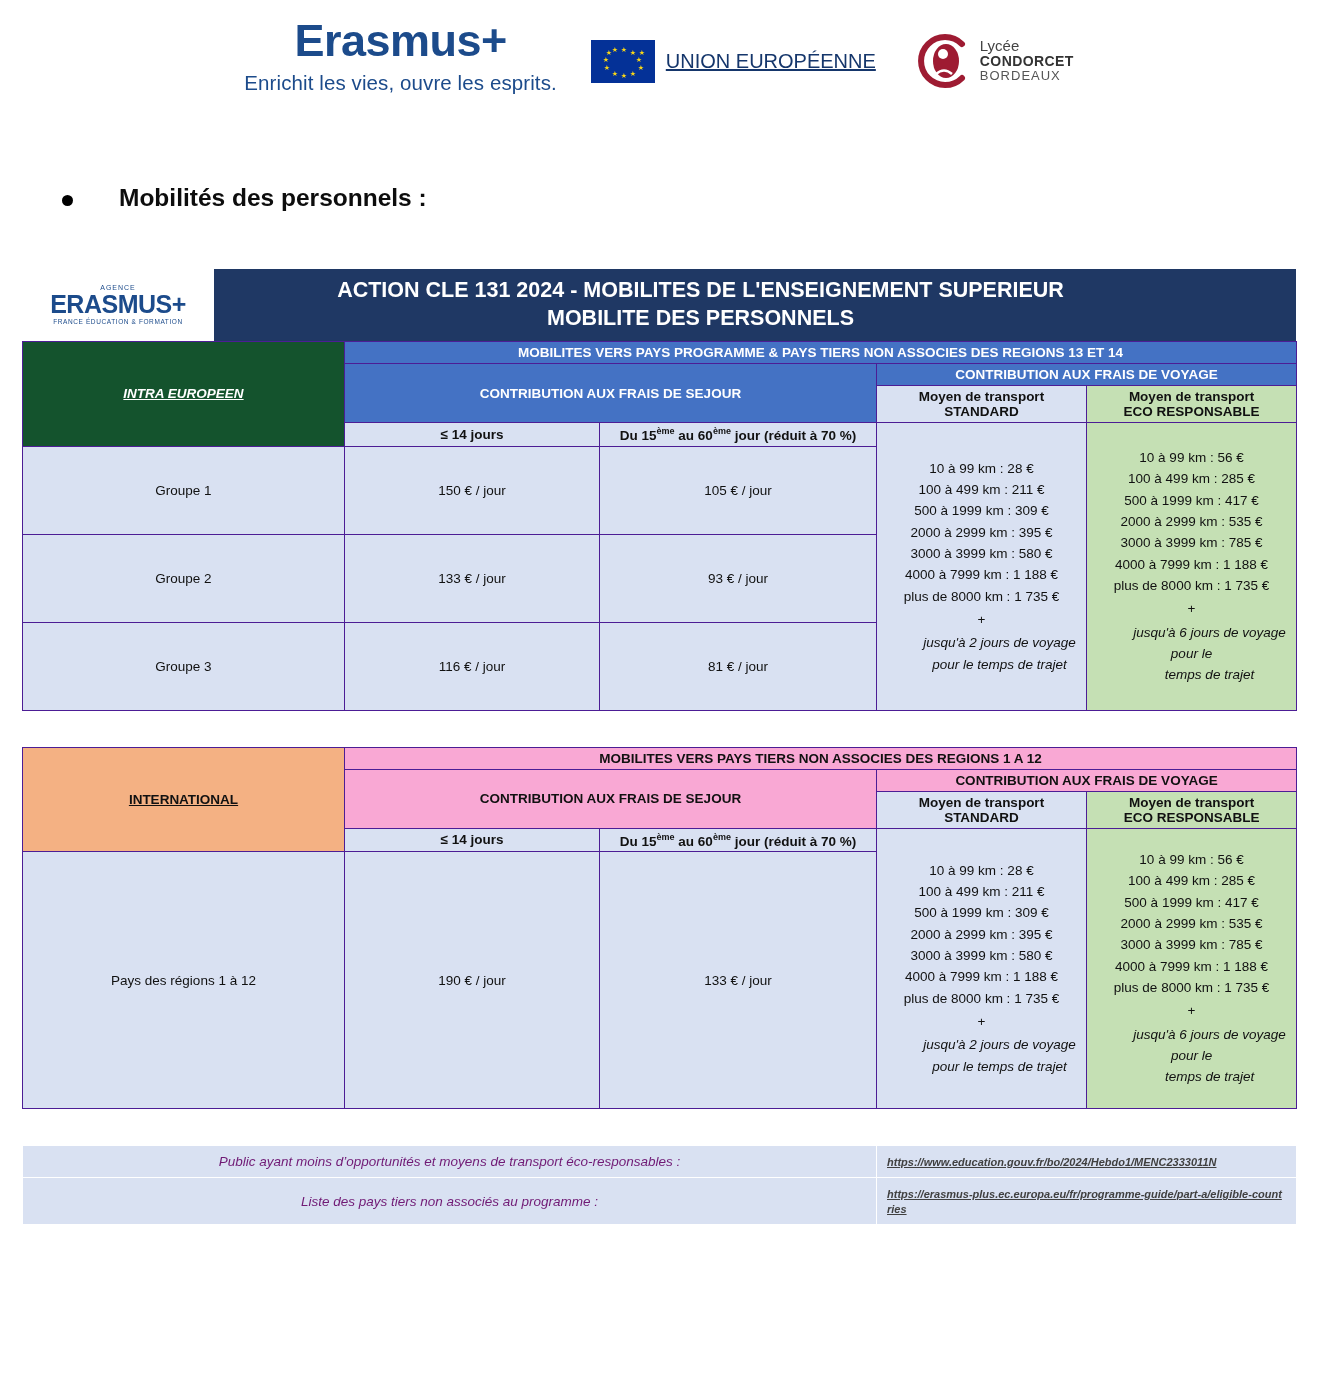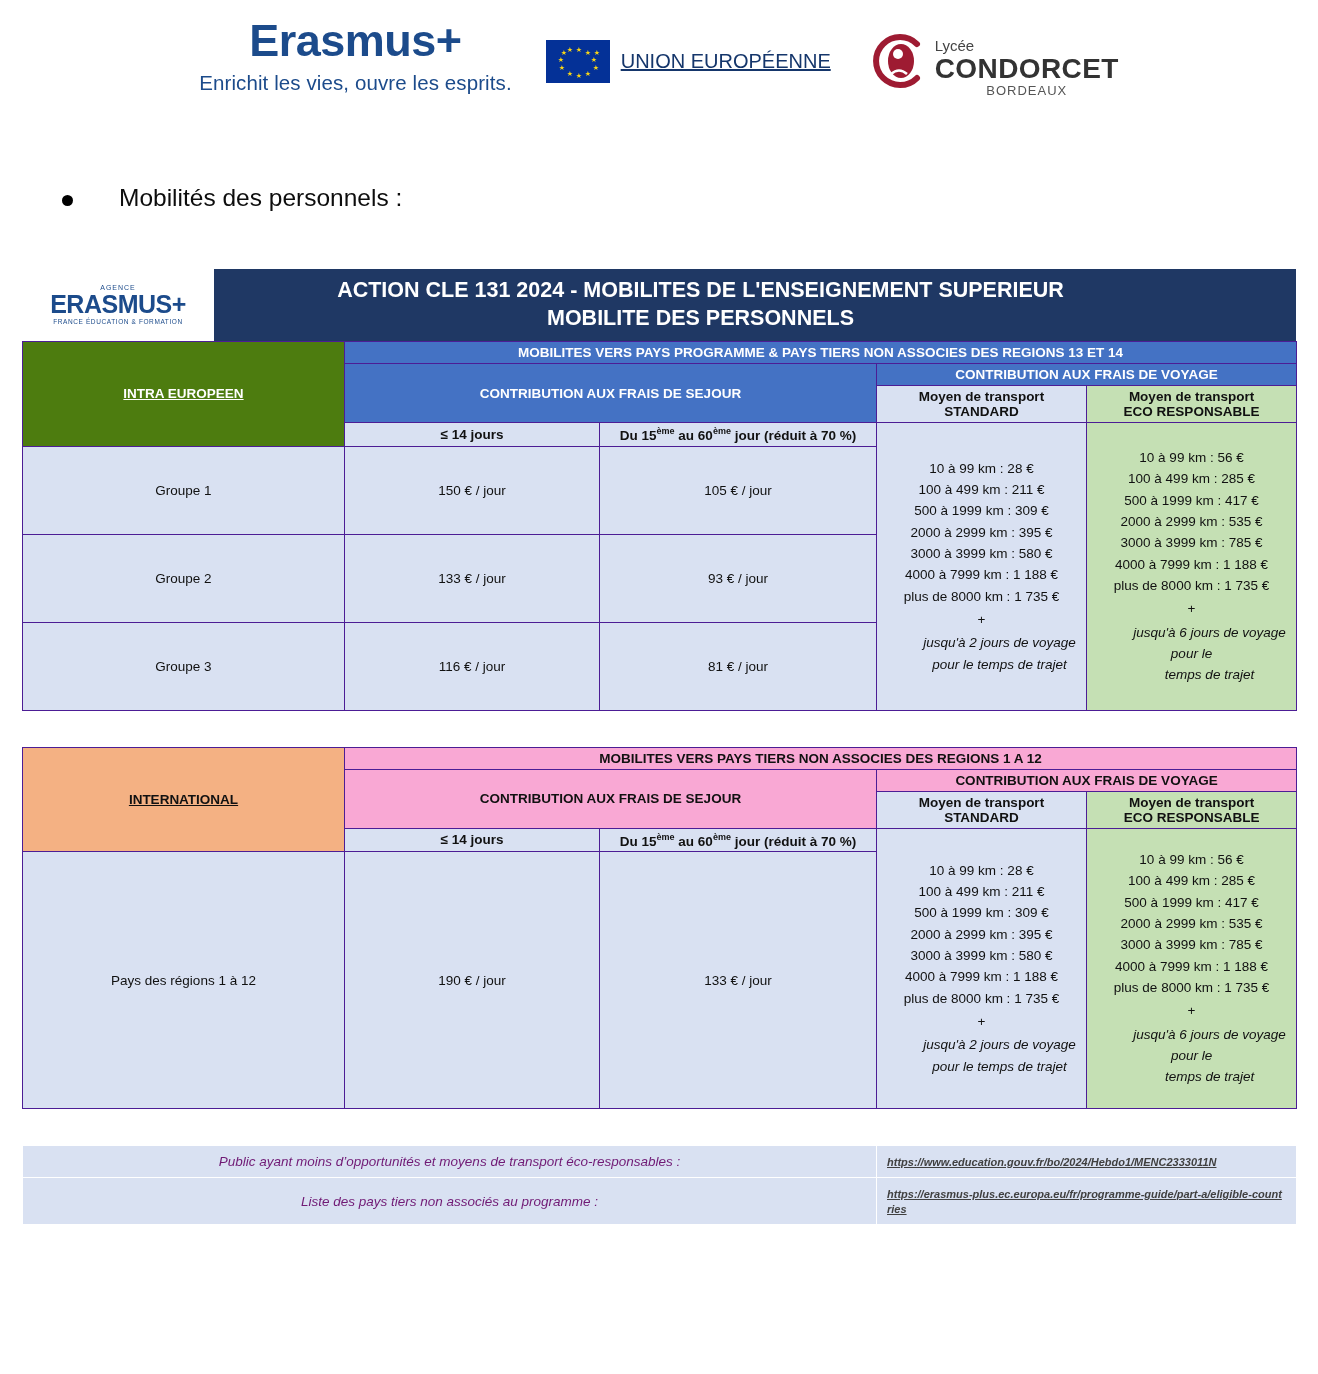--- a/index.html
+++ b/index.html
@@ -82,40 +82,40 @@
   .condorcet-mark {
     width: 64px;
     height: 62px;
     position: relative;
   }
   .condorcet-text {
     padding-top: 8px;
     line-height: 1.08;
   }
   .condorcet-text .l1 { font-size: 15px; color: #444; }
-  .condorcet-text .l2 { font-size: 28px; font-weight: bold; color: #333; letter-spacing: 0.4px;}
-  .condorcet-text .l3 { font-size: 13px; color: #555; text-align: center; letter-spacing: 1px;}
+  .condorcet-text .l2 { font-size: 14px; font-weight: bold; color: #333; letter-spacing: 0.4px;}
+  .condorcet-text .l3 { font-size: 13px; color: #555; text-align: left; letter-spacing: 1px;}
 
   
   .bullet-row {
     display: flex;
     align-items: baseline;
     gap: 46px;
     margin: 72px 0 0 62px;
   }
   .bullet-dot {
     width: 11px;
     height: 11px;
     border-radius: 50%;
     background: #000;
     display: inline-block;
   }
   .bullet-text {
     font-size: 24.5px;
-    font-weight: normal;
+    font-weight: bold;
     color: #0d0d0d;
   }
 
   
   .banner {
     margin: 57px 22px 0 22px;
     background: #1f3864;
     height: 72px;
     display: flex;
     align-items: center;
@@ -169,21 +169,21 @@
   }
   table.grid td {
     border: 1px solid #4c1d95;
     vertical-align: middle;
     text-align: center;
     font-size: 13.5px;
     padding: 3px 5px;
   }
 
   .hdr-blue { background: #4472c4; color: #ffffff; font-weight: bold; font-size: 14.5px; }
-  .side-blue { background: #4d7c0f; color: #ffffff; font-weight: bold; font-size: 16px; text-decoration: underline; }
+  .side-blue { background: #14532d; color: #ffffff; font-weight: bold; font-size: 16px; text-decoration: underline; font-style: italic; }
   .cell-blue-light { background: #d9e1f2; color: #111; }
   .cell-green { background: #c5e0b4; color: #111; }
 
   .hdr-orange { background: #f9a8d4; color: #111; font-weight: bold; font-size: 14.5px; }
   .side-orange { background: #f4b183; color: #111; font-weight: bold; font-size: 16px; text-decoration: underline; }
 
   .sub-hdr { font-weight: bold; font-size: 13.5px; }
   .travel-list {
     text-align: center;
     line-height: 1.58;

